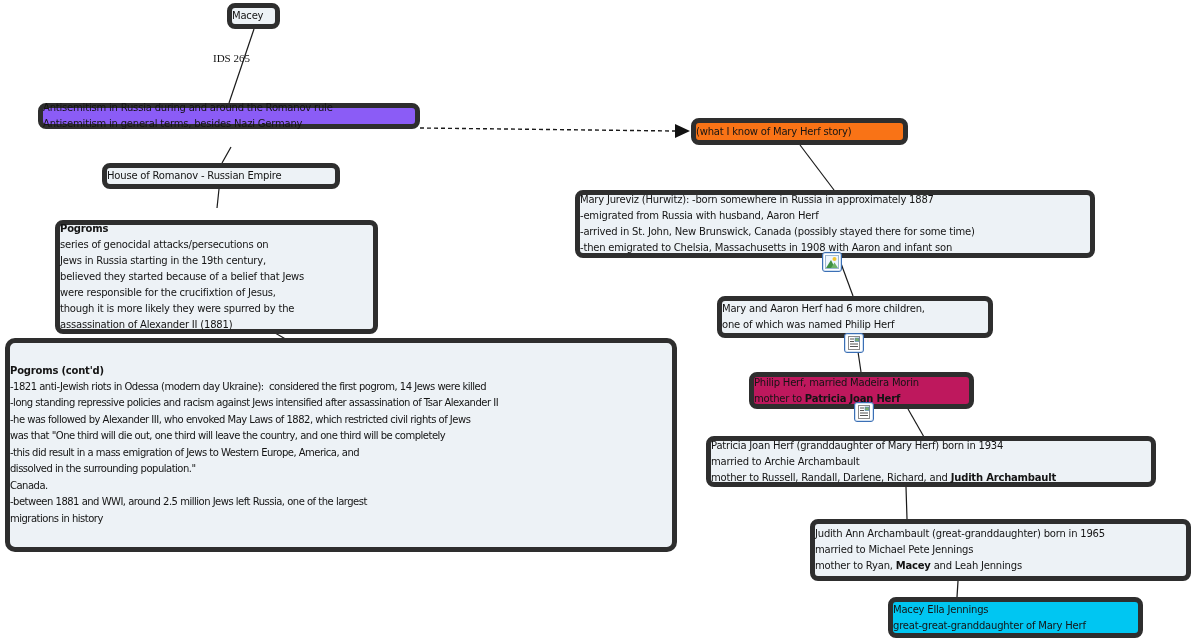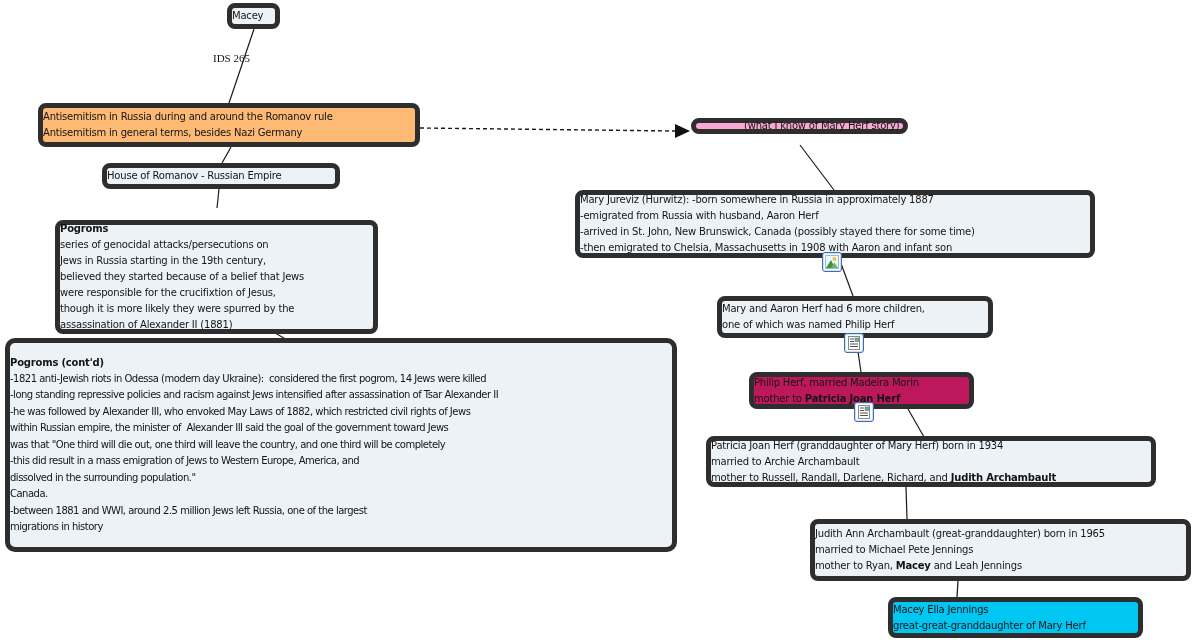--- a/index.html
+++ b/index.html
@@ -51,21 +51,21 @@
     <line x1="906" y1="487" x2="907" y2="519" stroke="#1a1a1a" stroke-width="1.2"></line>
     <line x1="958" y1="581" x2="957" y2="597" stroke="#1a1a1a" stroke-width="1.2"></line>
   </svg>
 
   <div class="edge-label" style="left:213px;top:52px;font-family:Liberation Serif, serif;">IDS 265</div>
 
   <div class="node" style="left: 227px; top: 3px; width: 53px; height: 26px; background: rgb(237, 242, 246); border-color: rgb(46, 46, 46); color: rgb(20, 20, 20);">
     <div class="ln">Macey</div>
   </div>
 
-  <div class="node" style="left: 38px; top: 103px; width: 382px; height: 44px; background: #fdba74; border-color: rgb(46, 46, 46); color: rgb(20, 20, 20);">
+  <div class="node" style="left: 38px; top: 103px; width: 382px; height: 26px; background: #8b5cf6; border-color: rgb(46, 46, 46); color: rgb(20, 20, 20);">
     <div class="ln">Antisemitism in Russia during and around the Romanov rule</div>
     <div class="ln">Antisemitism in general terms, besides Nazi Germany</div>
   </div>
 
   <div class="node" style="left: 102px; top: 163px; width: 238px; height: 26px; background: rgb(237, 242, 246); border-color: rgb(46, 46, 46); color: rgb(20, 20, 20);">
     <div class="ln">House of Romanov - Russian Empire</div>
   </div>
 
   <div class="node" style="left: 55px; top: 220px; width: 323px; height: 114px; background: rgb(237, 242, 246); border-color: rgb(46, 46, 46); color: rgb(20, 20, 20);">
     <div class="ttl">Pogroms</div>
@@ -75,30 +75,29 @@
     <div class="ln">were responsible for the crucifixtion of Jesus,</div>
     <div class="ln">though it is more likely they were spurred by the</div>
     <div class="ln">assassination of Alexander II (1881)</div>
   </div>
 
   <div class="node node--contd" style="left: 5px; top: 338px; width: 672px; height: 214px; background: rgb(237, 242, 246); border-color: rgb(46, 46, 46); color: rgb(20, 20, 20);">
     <div class="ttl">Pogroms (cont'd)</div>
     <div class="ln">-1821 anti-Jewish riots in Odessa (modern day Ukraine):  considered the first pogrom, 14 Jews were killed</div>
     <div class="ln">-long standing repressive policies and racism against Jews intensified after assassination of Tsar Alexander II</div>
     <div class="ln">-he was followed by Alexander III, who envoked May Laws of 1882, which restricted civil rights of Jews</div>
-    <div class="ln">within Russian empire, the minister of  Alexander III said the goal of the government toward Jews</div>
     <div class="ln">was that "One third will die out, one third will leave the country, and one third will be completely</div>
     <div class="ln">-this did result in a mass emigration of Jews to Western Europe, America, and</div>
     <div class="ln">dissolved in the surrounding population."</div>
     <div class="ln">Canada.</div>
     <div class="ln">-between 1881 and WWI, around 2.5 million Jews left Russia, one of the largest</div>
     <div class="ln">migrations in history</div>
   </div>
 
-  <div class="node" style="left: 691px; top: 118px; width: 217px; height: 16px; background: #f9a8d4; border-color: rgb(46, 46, 46); color: rgb(20, 20, 20); padding-left: 48px;">
+  <div class="node" style="left: 691px; top: 118px; width: 217px; height: 27px; background: #f97316; border-color: rgb(46, 46, 46); color: rgb(20, 20, 20);">
     <div class="ln">(what I know of Mary Herf story)</div>
   </div>
 
   <div class="node" style="left: 575px; top: 190px; width: 520px; height: 68px; background: rgb(237, 242, 246); border-color: rgb(46, 46, 46); color: rgb(20, 20, 20);">
     <div class="ln">Mary Jureviz (Hurwitz): -born somewhere in Russia in approximately 1887</div>
     <div class="ln">-emigrated from Russia with husband, Aaron Herf</div>
     <div class="ln">-arrived in St. John, New Brunswick, Canada (possibly stayed there for some time)</div>
     <div class="ln">-then emigrated to Chelsia, Massachusetts in 1908 with Aaron and infant son</div>
   </div>
 

